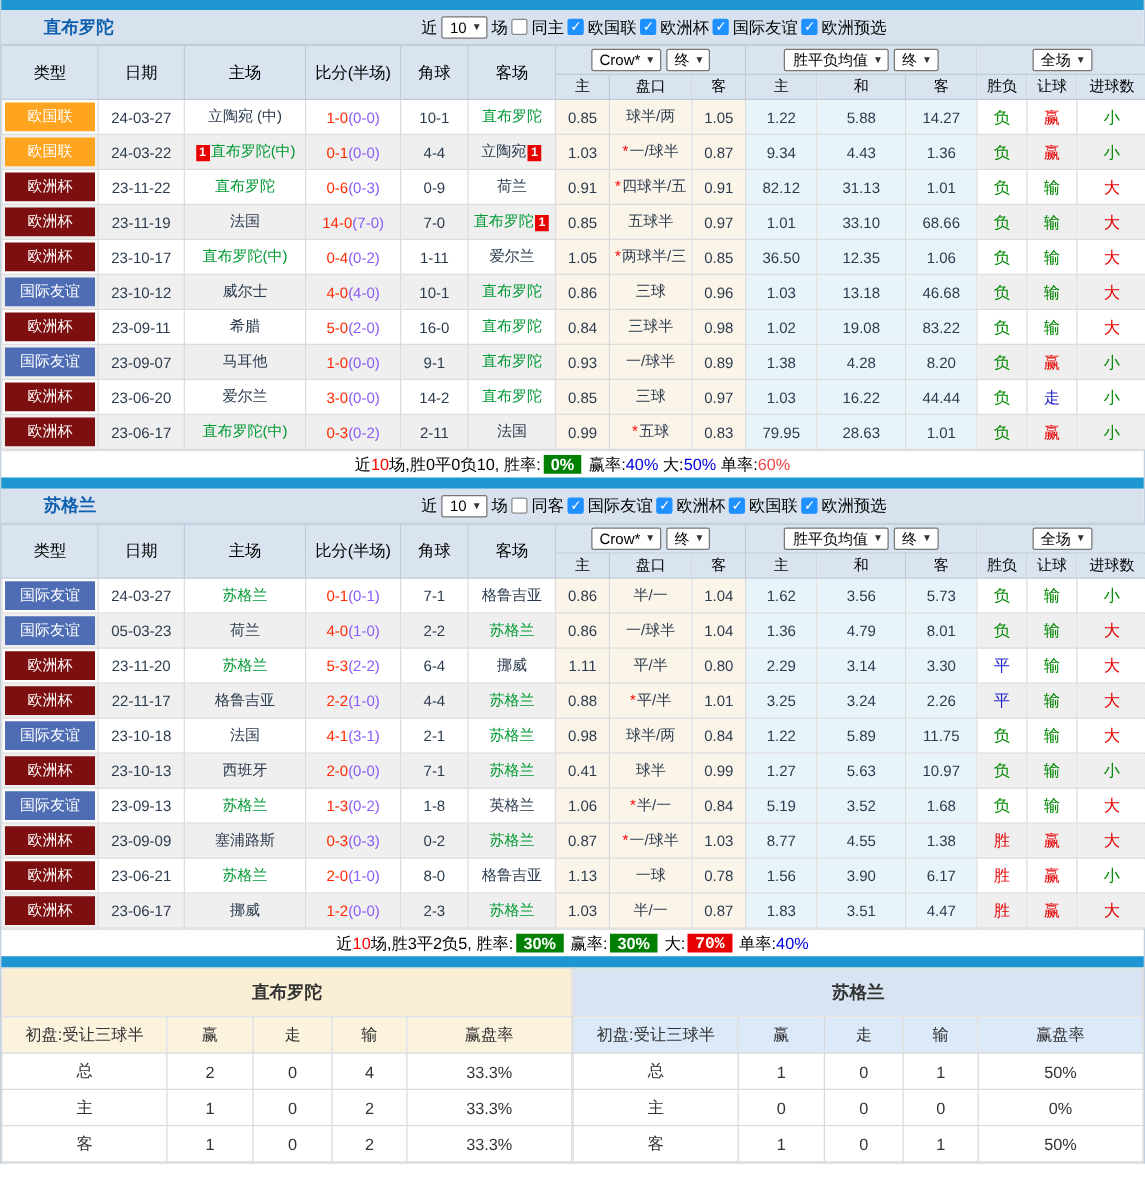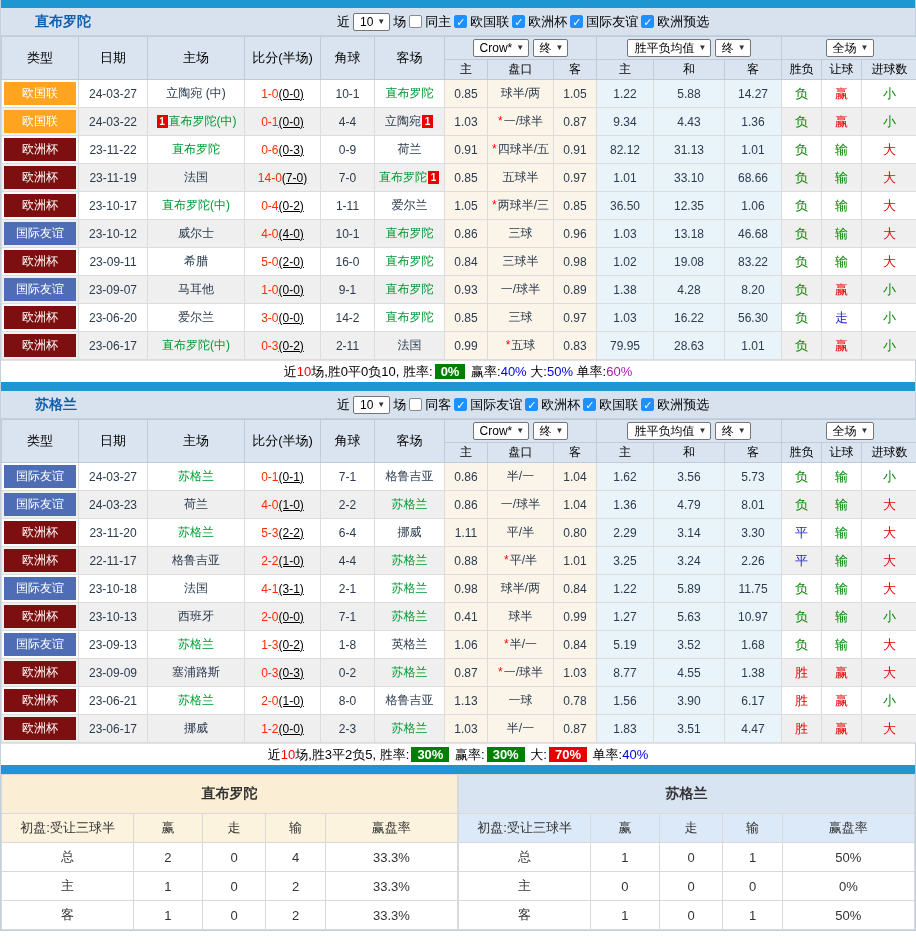--- a/index.html
+++ b/index.html
@@ -29,21 +29,21 @@
   table.mt .th-sub{height:16px;font-size:12px;}
   table.mt td{border:1px solid #DCDCDC;height:27px;background:#fff;text-align:center;padding:0;overflow:hidden;white-space:nowrap;color:#2B3B4E;}
   table.mt tr.even td{background:#EFEFEF;}
   td.type-cell{padding:0;}
   .badge-league{display:block;margin:1px 2px;height:23px;line-height:23px;color:#fff;font-size:12px;}
   td.cream{background:#FBF4E9 !important;}
   td.lblue{background:#E9F4FA !important;color:#2F5890;}
   td.hcp{color:#2B4E86;}
   .star{color:#F00;margin-right:1px;}
   .score-main{color:#FF2A00;}
-  .score-half{color:#000000;text-decoration:underline;}
+  .score-half{color:#8b5cf6;}
   td.corner{color:#3A5078;}
   .team-green{color:#009933;}
   .redcard{display:inline-block;background:#E80000;color:#fff;width:11px;height:13px;line-height:13px;font-size:10px;margin:0 1px;font-weight:bold;}
   td.res{font-size:13px;}
 
   
   .sum-row{height:21px;border-top:1px solid #E2E2E2;display:flex;align-items:center;justify-content:center;font-size:13px;color:#000;}
   .sum-row span{white-space:pre;}
   .sbadge{padding:0 6px;margin:0 2px;font-weight:bold;}
 
@@ -307,21 +307,21 @@
             <td>23-06-20</td>
             <td><span class="">爱尔兰</span></td>
             <td><span class="score-main">3-0</span><span class="score-half">(0-0)</span></td>
             <td class="corner">14-2</td>
             <td><span class="team-green">直布罗陀</span></td>
             <td class="cream">0.85</td>
             <td class="cream hcp"><span>三球</span></td>
             <td class="cream">0.97</td>
             <td class="lblue">1.03</td>
             <td class="lblue">16.22</td>
-            <td class="lblue">56.30</td>
+            <td class="lblue">44.44</td>
             <td class="res" style="color: rgb(0, 136, 0);">负</td>
             <td class="res" style="color: rgb(34, 34, 204);">走</td>
             <td class="res" style="color: rgb(0, 136, 0);">小</td>
           </tr>
           <tr class="even">
             <td class="type-cell">
               <span class="badge-league" style="background: rgb(126, 15, 16);">欧洲杯</span>
             </td>
             <td>23-06-17</td>
             <td><span class="team-green">直布罗陀(中)</span></td>
@@ -343,21 +343,21 @@
       <div class="sum-row">
         <span>近</span>
         <span style="color: rgb(255, 0, 0);">10</span>
         <span>场,胜0平0负10, 胜率:</span>
         <span class="sbadge" style="background: rgb(0, 128, 0); color: rgb(255, 255, 255);">0%</span>
         <span> 赢率:</span>
         <span style="color: rgb(0, 0, 224);">40%</span>
         <span> 大:</span>
         <span style="color: rgb(0, 0, 224);">50%</span>
         <span> 单率:</span>
-        <span style="color: #a21caf;">60%</span>
+        <span style="color: #ef4444;">60%</span>
       </div>
       <div class="sep-strip"></div>
       <div class="band">
         <span class="team-title">苏格兰</span>
         <div class="filters">
           <span>近</span>
           <span class="sel">
             <span class="sel-t">10</span>
             <span class="sel-a">▼</span>
           </span>
@@ -448,21 +448,21 @@
             <td class="lblue">3.56</td>
             <td class="lblue">5.73</td>
             <td class="res" style="color: rgb(0, 136, 0);">负</td>
             <td class="res" style="color: rgb(0, 136, 0);">输</td>
             <td class="res" style="color: rgb(0, 136, 0);">小</td>
           </tr>
           <tr class="even">
             <td class="type-cell">
               <span class="badge-league" style="background: rgb(78, 109, 181);">国际友谊</span>
             </td>
-            <td>24-03-23</td>
+            <td>05-03-23</td>
             <td><span class="">荷兰</span></td>
             <td><span class="score-main">4-0</span><span class="score-half">(1-0)</span></td>
             <td class="corner">2-2</td>
             <td><span class="team-green">苏格兰</span></td>
             <td class="cream">0.86</td>
             <td class="cream hcp"><span>一/球半</span></td>
             <td class="cream">1.04</td>
             <td class="lblue">1.36</td>
             <td class="lblue">4.79</td>
             <td class="lblue">8.01</td>
@@ -625,21 +625,21 @@
         </tbody>
       </table>
       <div class="sum-row">
         <span>近</span>
         <span style="color: rgb(255, 0, 0);">10</span>
         <span>场,胜3平2负5, 胜率:</span>
         <span class="sbadge" style="background: rgb(0, 128, 0); color: rgb(255, 255, 255);">30%</span>
         <span> 赢率:</span>
         <span class="sbadge" style="background: rgb(0, 128, 0); color: rgb(255, 255, 255);">30%</span>
         <span> 大:</span>
-        <span class="sbadge" style="background: rgb(230, 0, 0); color: rgb(255, 255, 255);">70%</span>
+        <span class="sbadge" style="background: rgb(230, 0, 0); color: rgb(255, 255, 255); font-family: Liberation Mono, monospace;">70%</span>
         <span> 单率:</span>
         <span style="color: rgb(0, 0, 224);">40%</span>
       </div>
     </div>
   <div class="sep-strip"></div>
   <div class="cmp-grid" id="cmp-grid">
       <div class="cmp-col cream-t">
         <table class="ct">
           <colgroup>
             <col width="29%">

